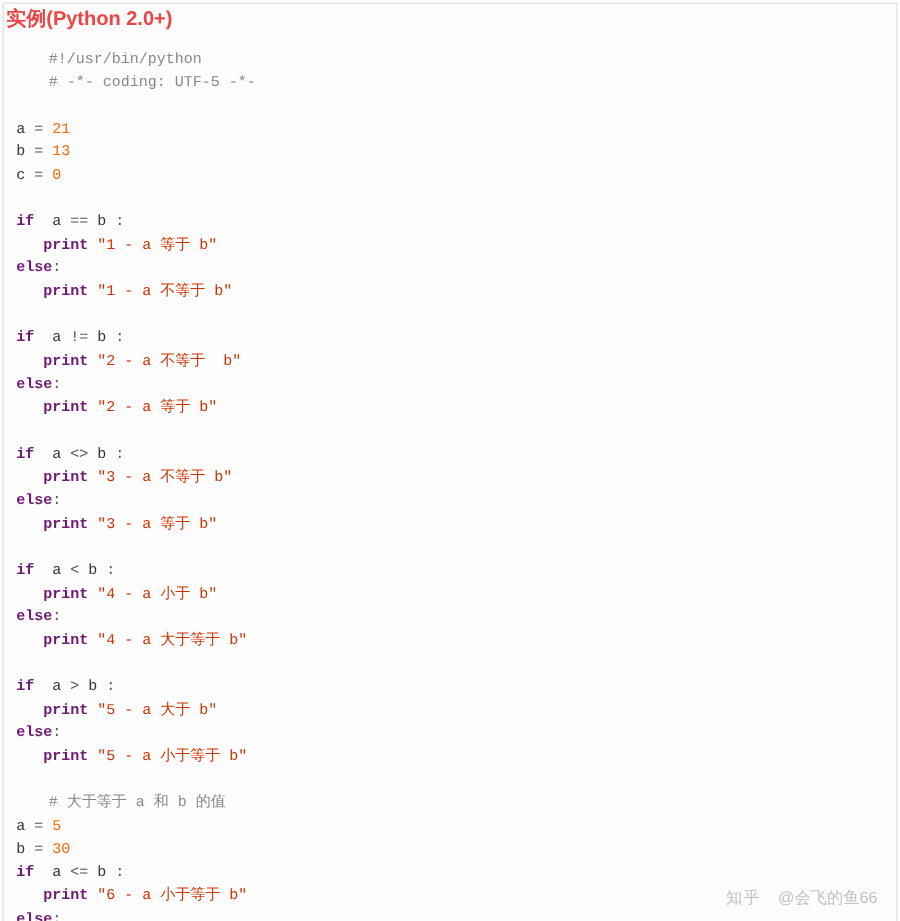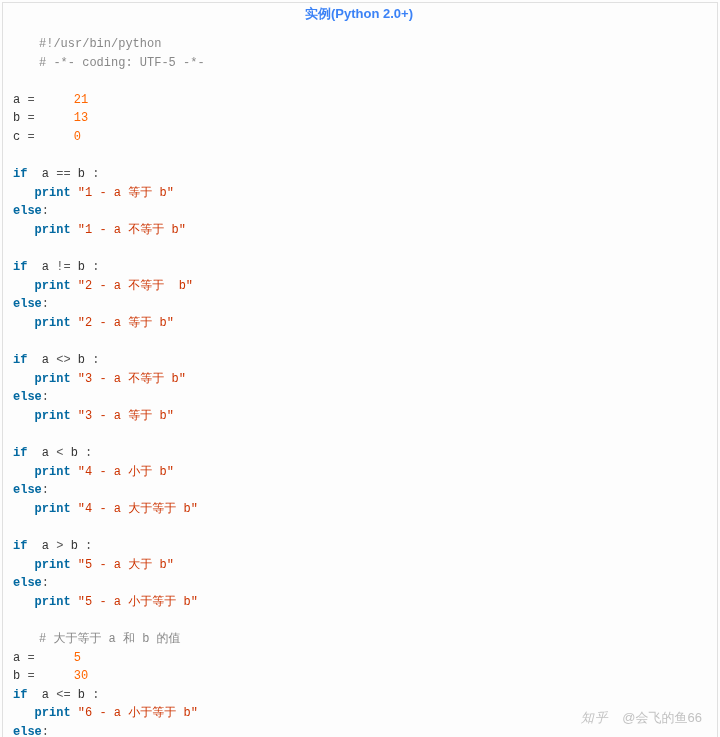--- a/index.html
+++ b/index.html
@@ -10,51 +10,49 @@
     font-size: 12px;
     background: #fdfdfd;
   }
   .container {
     border: 1px solid #e0e0e0;
     margin: 2px;
     background: #fdfdfd;
   }
   .header {
     font-family: Verdana, Arial, sans-serif;
-    font-size: 13px;
+    font-size: 16px;
     font-weight: bold;
-    color: #3b82f6;
+    color: #ef4444;
     padding: 2px 4px 6px 2px;
-    text-align: center;
   }
   .code-area {
     padding: 6px 10px 10px 10px;
     line-height: 1.55;
     white-space: pre;
     color: #333;
   }
   .c-comment { color: #888888; margin-left: 26px; }
-  .c-keyword { color: #0369a1; font-weight: bold; }
+  .c-keyword { color: #701a75; font-weight: bold; }
   .c-op, .c-punct { color: #555555; }
-  .c-num { color: #ff6600; margin-left: 32px; }
+  .c-num { color: #ff6600; }
   .c-string { color: #cc3300; }
   .c-ident { color: #333333; }
   .watermark {
     position: fixed;
     right: 18px;
     bottom: 10px;
     color: rgba(120,120,120,0.45);
     font-family: "PingFang SC","Microsoft YaHei",Arial,sans-serif;
     font-size: 13px;
     pointer-events: none;
   }
   .watermark .zh {
     letter-spacing: 1px;
     margin-right: 10px;
-    font-style: italic;
   }
 </style>
 </head>
 <body>
 
 <div class="container">
   <div class="header">实例(Python 2.0+)</div>
   <div class="code-area"><span class="c-comment">#!/usr/bin/python</span>
 <span class="c-comment"># -*- coding: UTF-5 -*-</span>
 

